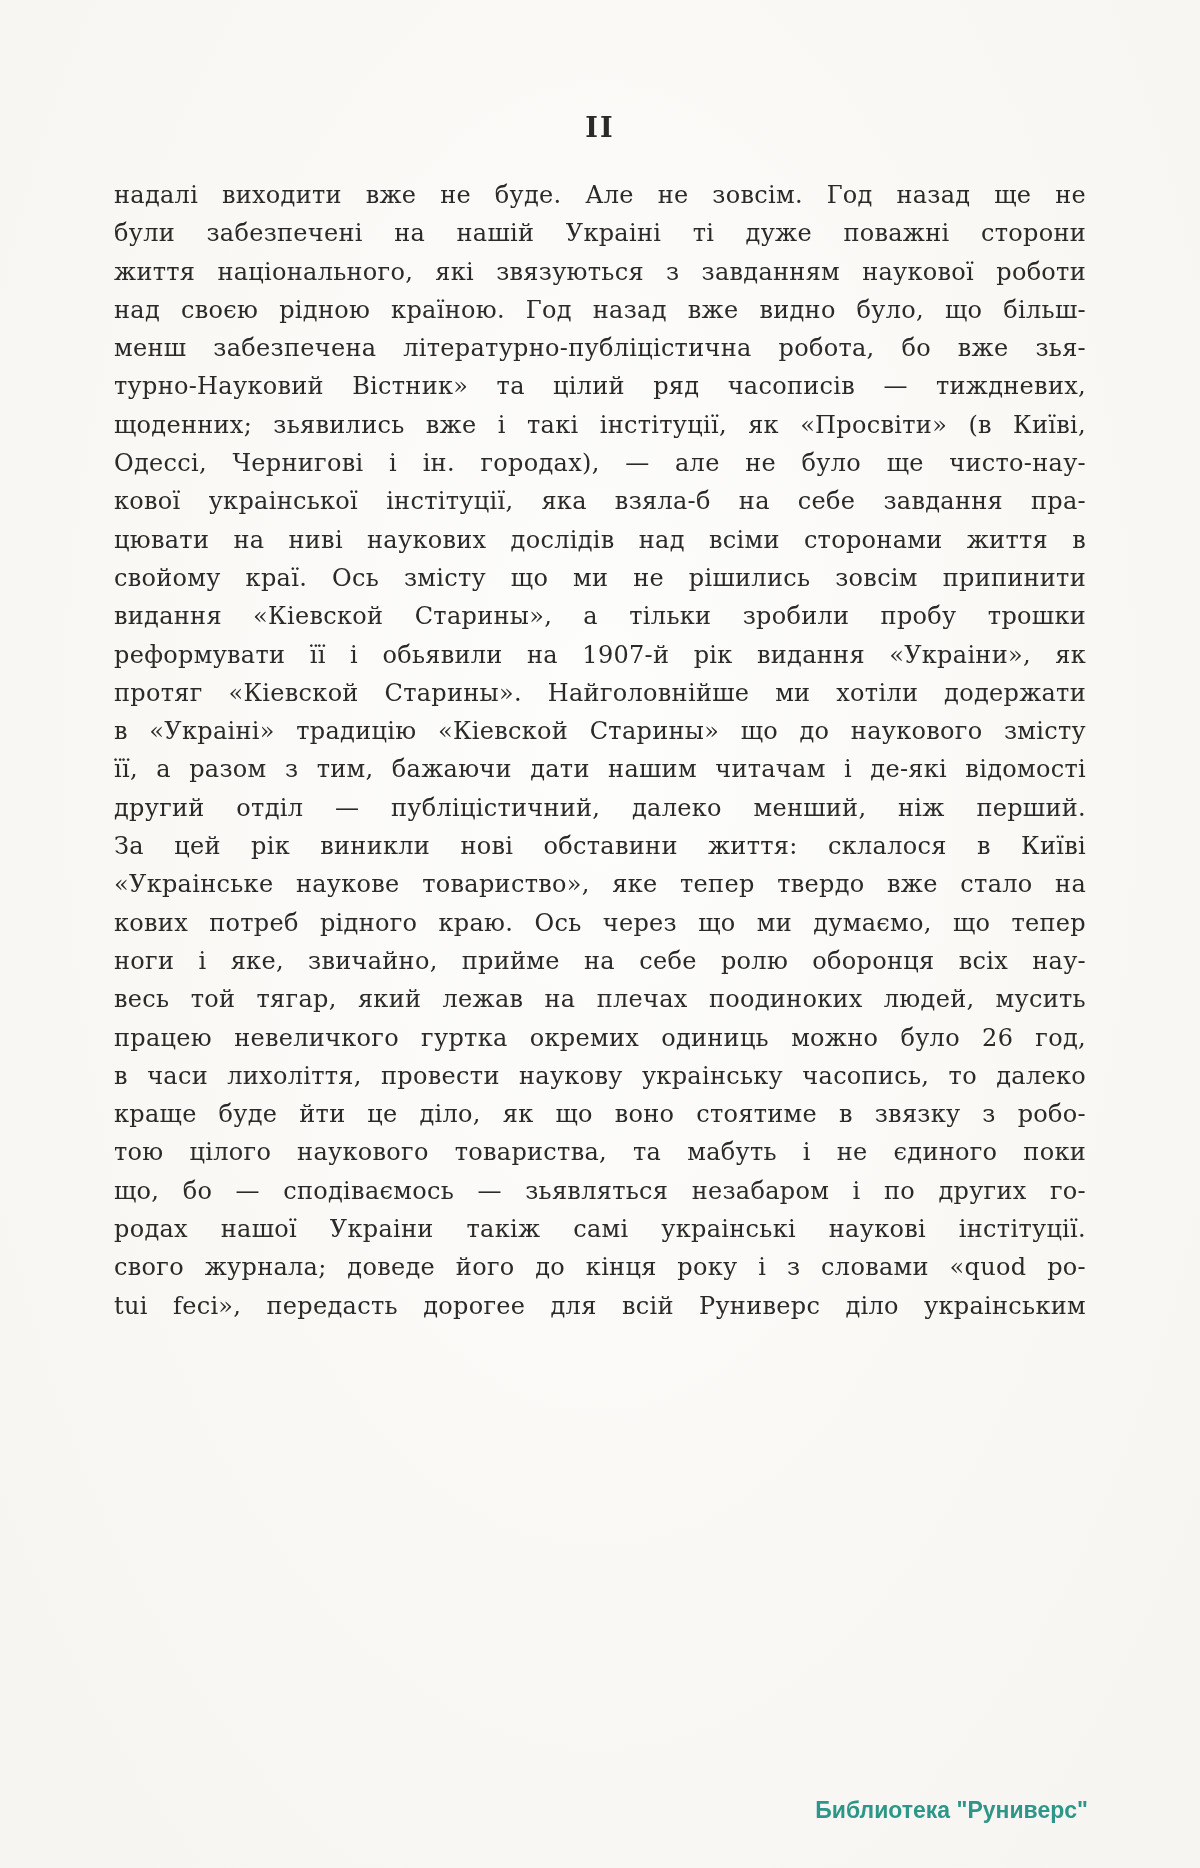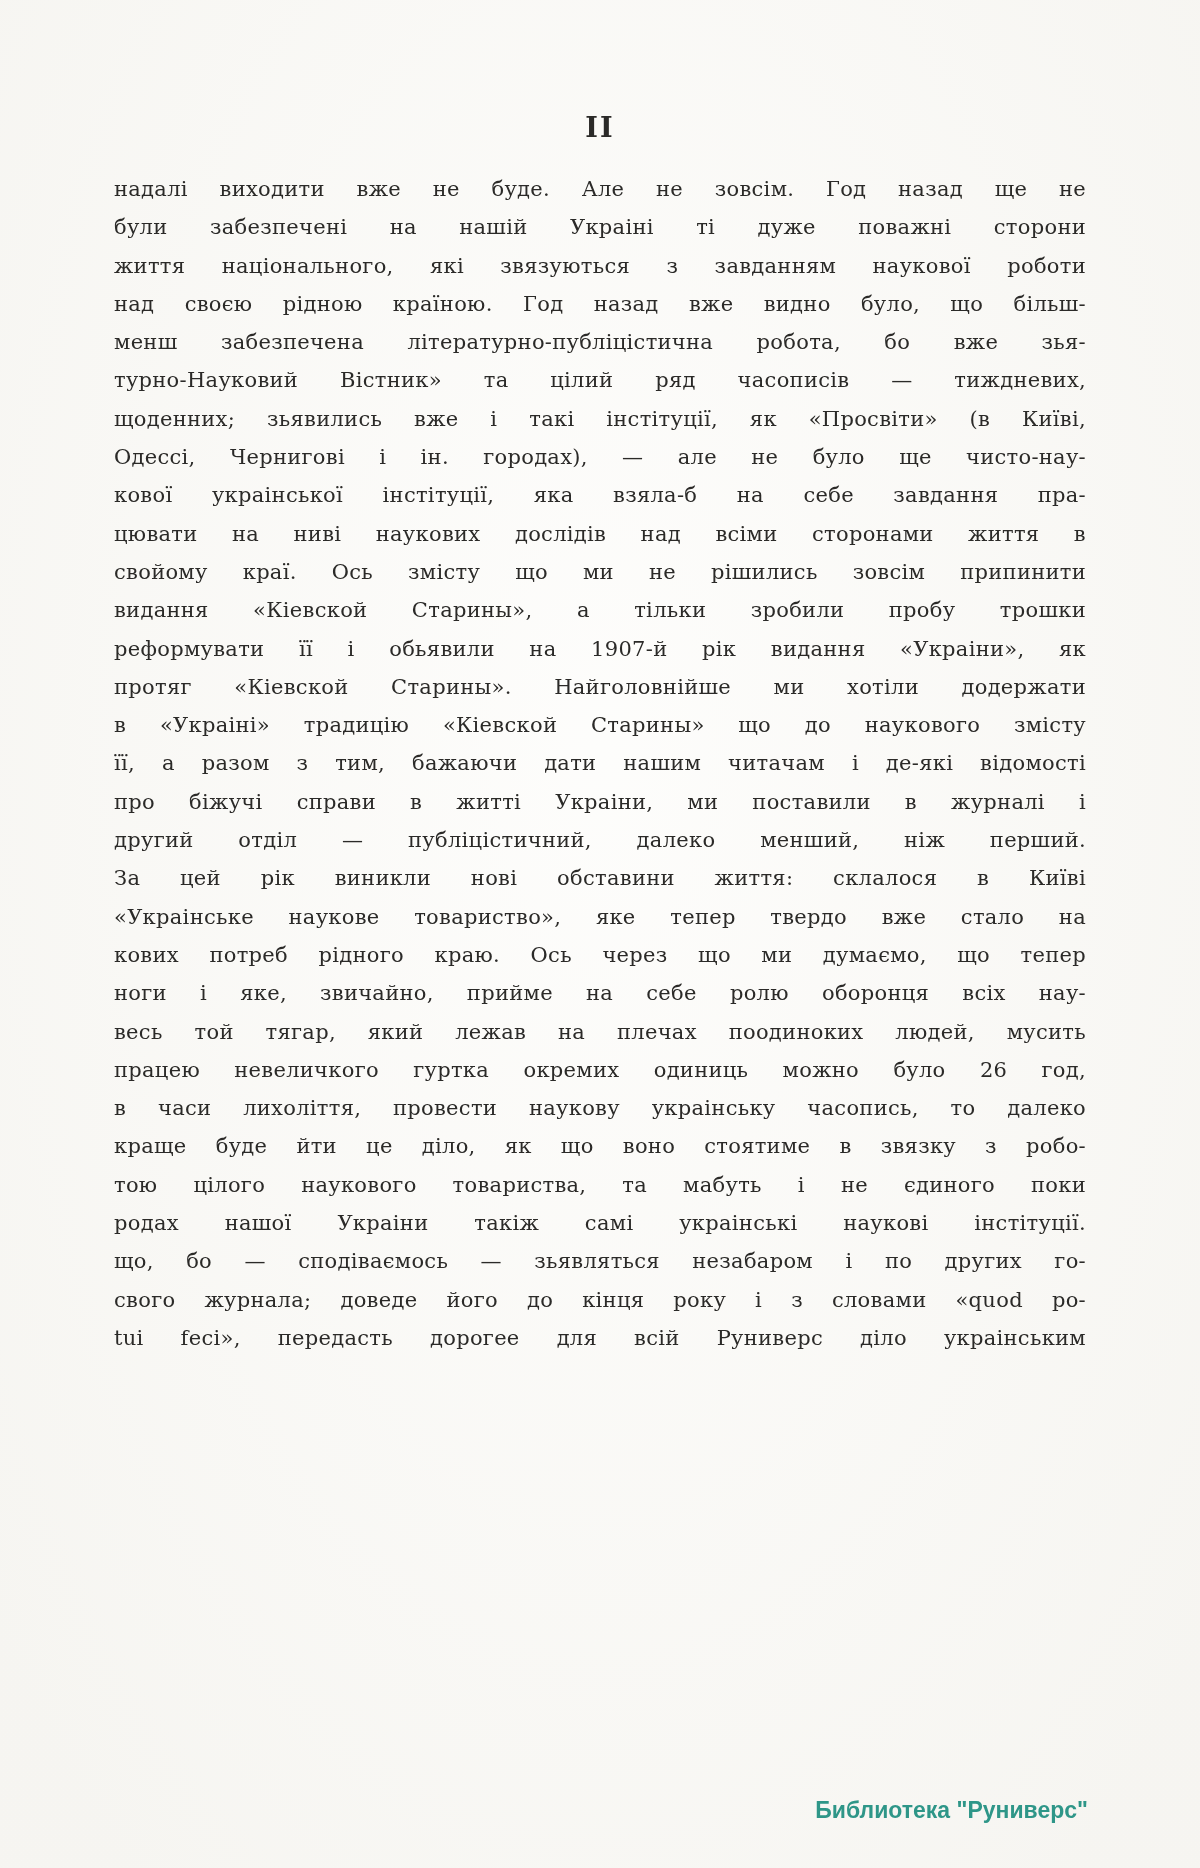--- a/index.html
+++ b/index.html
@@ -27,24 +27,24 @@
     top: 112px;
     left: 115px;
     width: 970px;
     text-align: center;
     font-size: 27px;
     letter-spacing: 2px;
     font-weight: bold;
   }
   .text-block {
     position: absolute;
-    top: 170px;
+    top: 176px;
     left: 114px;
     width: 972px;
-    font-size: 21px;
+    font-size: 24px;
     letter-spacing: 0.3px;
   }
   .text-line {
     height: 38.3px;
     line-height: 38.3px;
     text-align: justify;
     text-align-last: justify;
     -moz-text-align-last: justify;
   }
   .watermark {
@@ -74,32 +74,31 @@
       <div class="text-line">щоденних; зьявились вже і такі інстітуції, як «Просвіти» (в Київі,</div>
       <div class="text-line">Одессі, Чернигові і ін. городах), — але не було ще чисто-нау-</div>
       <div class="text-line">кової украінської інстітуції, яка взяла-б на себе завдання пра-</div>
       <div class="text-line">цювати на ниві наукових дослідів над всіми сторонами життя в</div>
       <div class="text-line">свойому краї. Ось змісту що ми не рішились зовсім припинити</div>
       <div class="text-line">видання «Кіевской Старины», а тільки зробили пробу трошки</div>
       <div class="text-line">реформувати її і обьявили на 1907-й рік видання «Украіни», як</div>
       <div class="text-line">протяг «Кіевской Старины». Найголовнійше ми хотіли додержати</div>
       <div class="text-line">в «Украіні» традицію «Кіевской Старины» що до наукового змісту</div>
       <div class="text-line">її, а разом з тим, бажаючи дати нашим читачам і де-які відомості</div>
-      <div class="text-line">про біжучі справи в житті Украіни, ми поставили в журналі і</div>
       <div class="text-line">другий отділ — публіцістичний, далеко менший, ніж перший.</div>
       <div class="text-line">За цей рік виникли нові обставини життя: склалося в Київі</div>
       <div class="text-line">«Украінське наукове товариство», яке тепер твердо вже стало на</div>
       <div class="text-line">кових потреб рідного краю. Ось через що ми думаємо, що тепер</div>
       <div class="text-line">ноги і яке, звичайно, прийме на себе ролю оборонця всіх нау-</div>
       <div class="text-line">весь той тягар, який лежав на плечах поодиноких людей, мусить</div>
       <div class="text-line">працею невеличкого гуртка окремих одиниць можно було 26 год,</div>
       <div class="text-line">в часи лихоліття, провести наукову украінську часопись, то далеко</div>
       <div class="text-line">краще буде йти це діло, як що воно стоятиме в звязку з робо-</div>
       <div class="text-line">тою цілого наукового товариства, та мабуть і не єдиного поки</div>
+      <div class="text-line">що, бо — сподіваємось — зьявляться незабаром і по других го-</div>
       <div class="text-line">родах нашої Украіни такіж самі украінські наукові інстітуції.</div>
-      <div class="text-line">що, бо — сподіваємось — зьявляться незабаром і по других го-</div>
       <div class="text-line">свого журнала; доведе його до кінця року і з словами «quod po-</div>
       <div class="text-line">tui feci», передасть дорогее для всій Руниверс діло украінським</div>
     </div>
 
   <div class="watermark">Библиотека "Руниверс"</div>
 
 </div>
 
 </body></html>

